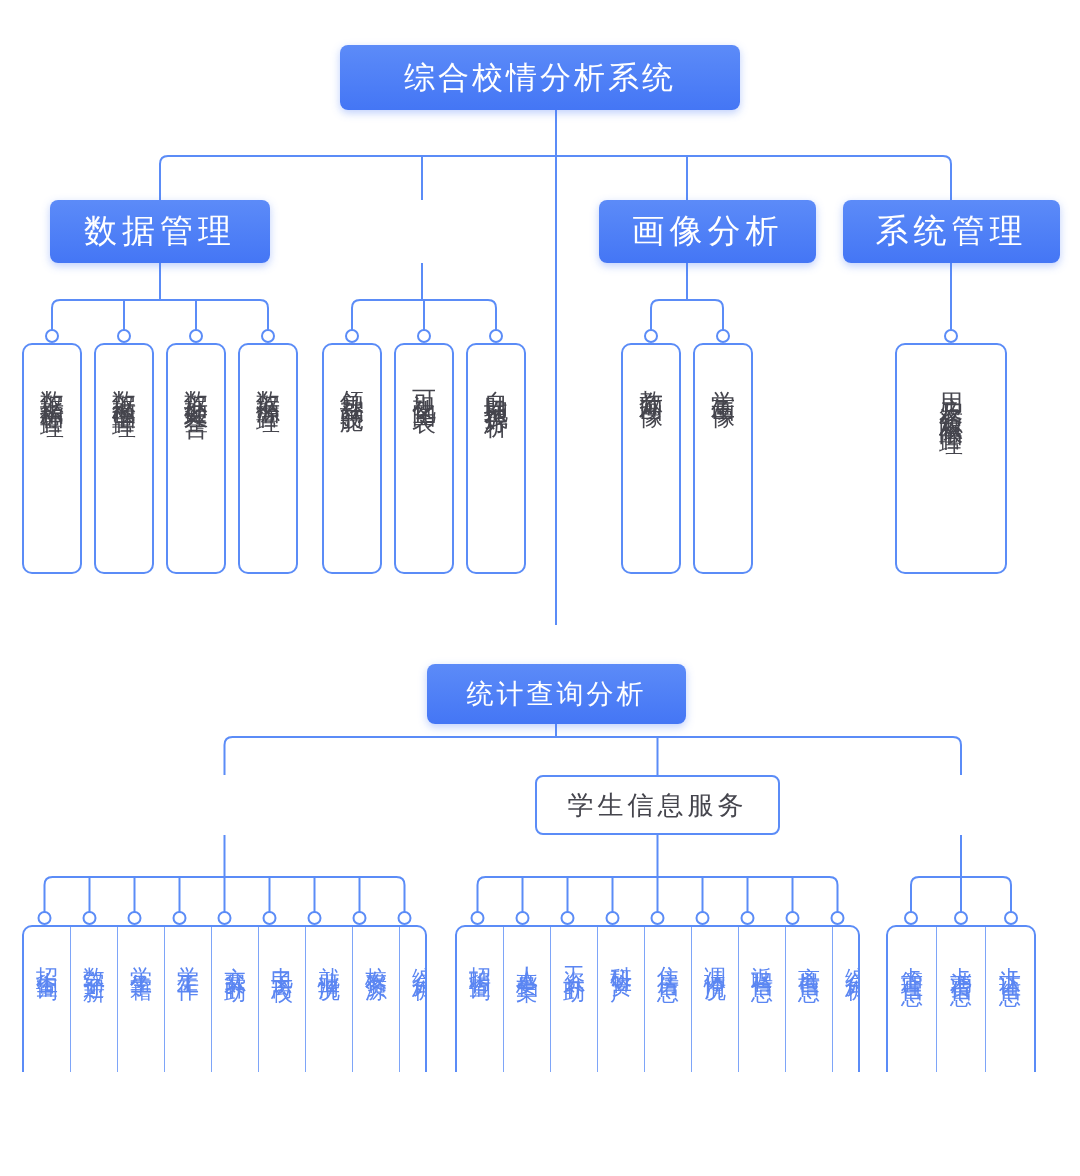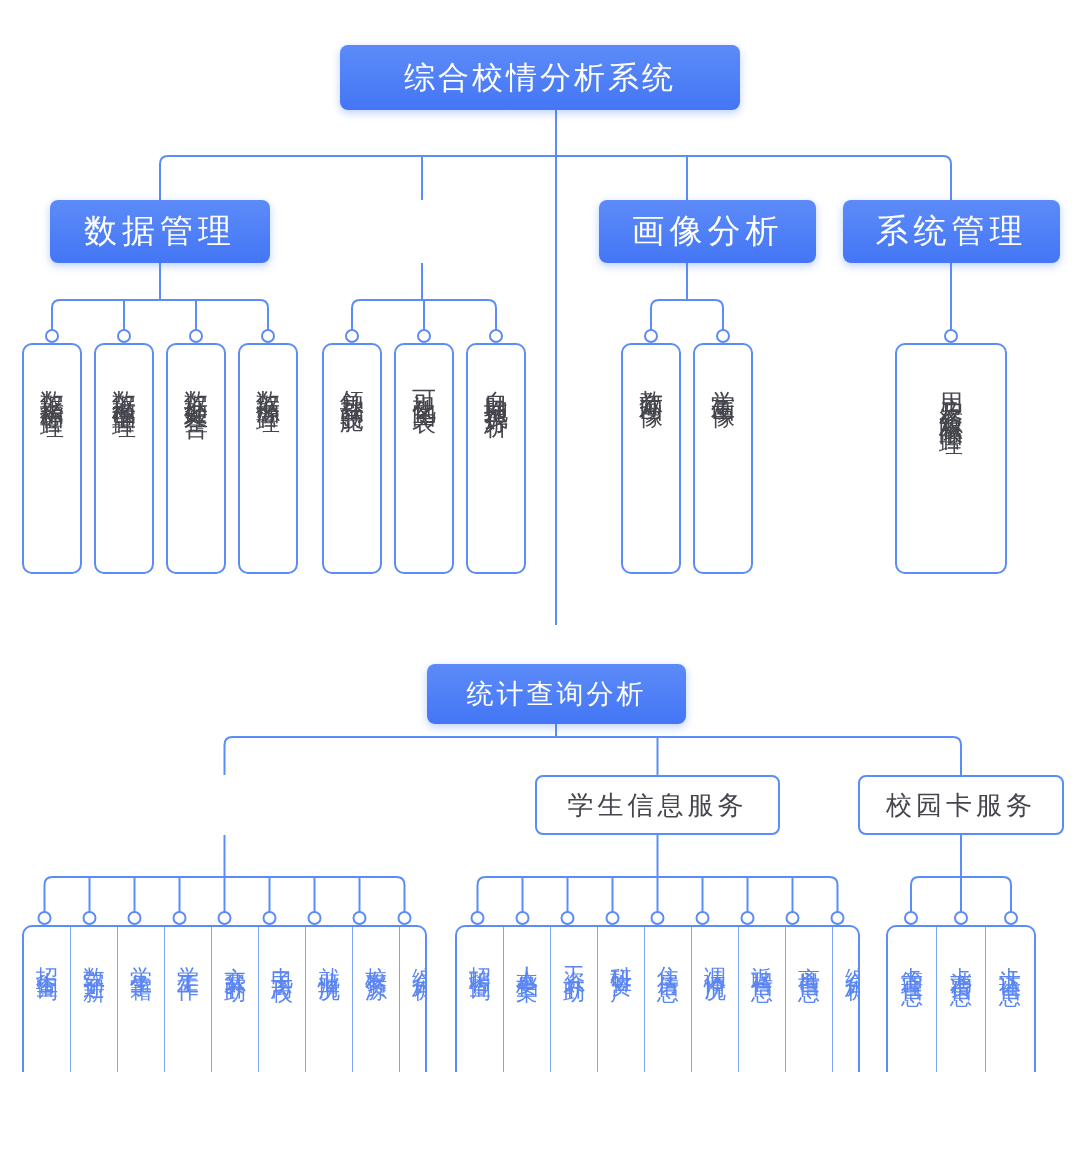--- a/index.html
+++ b/index.html
@@ -183,21 +183,20 @@
     <span class="vtext">学生画像</span>
     </div>
 
   <div class="vbox dual" style="left:895px;top:343px;width:112px;height:231px;">
     <span class="vtext">用户及资源权限管理</span>
     </div>
 
   <div class="node filled f26" style="left:427px;top:625px;width:259px;height:60px;margin-top:39px;">统计查询分析</div>
 
   <div class="node outline f25" style="left:535px;top:775px;width:245px;height:60px;">学生信息服务</div>
-  <div class="node outline f25" style="left:858px;top:775px;width:206px;height:60px;">校园卡服务</div>
 
   <div class="group" style="left:22px;top:925px;width:405px;height:198px;">
     <div class="col">
         <span class="vtext">招生查询</span>
       </div>
     <div class="col">
         <span class="vtext">数字迎新</span>
       </div>
     <div class="col">
         <span class="vtext">学生学籍</span>

